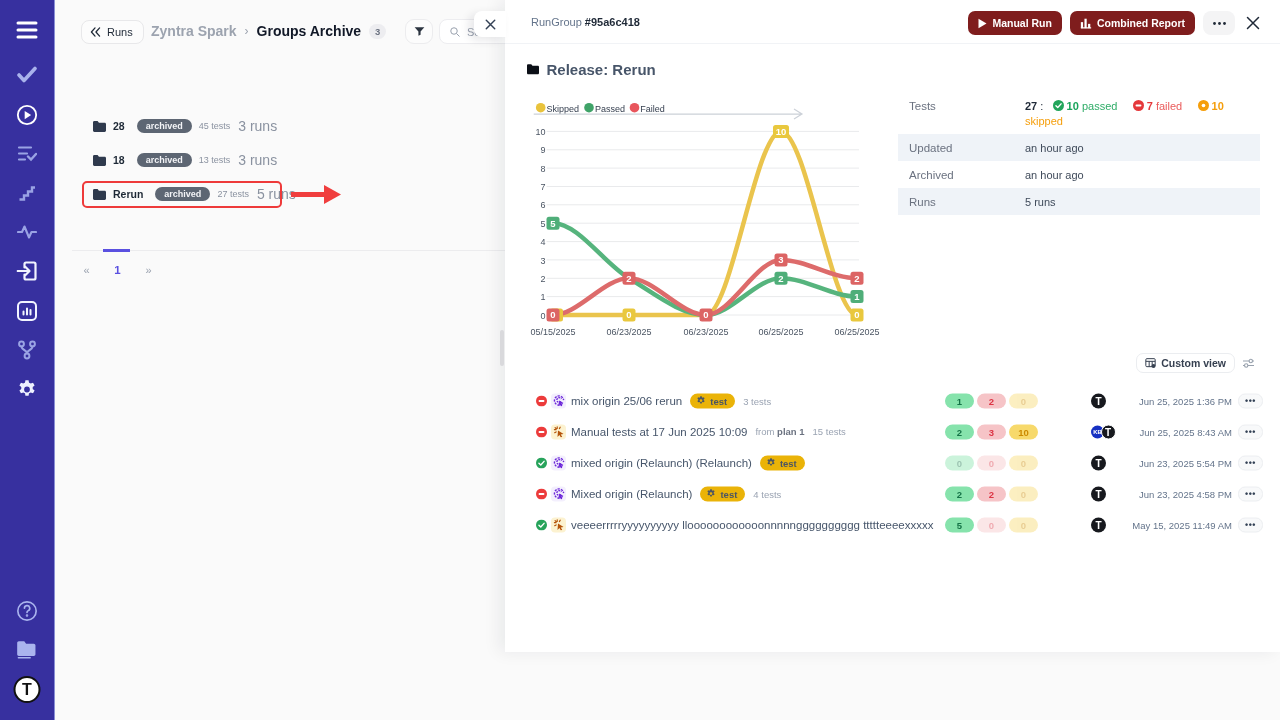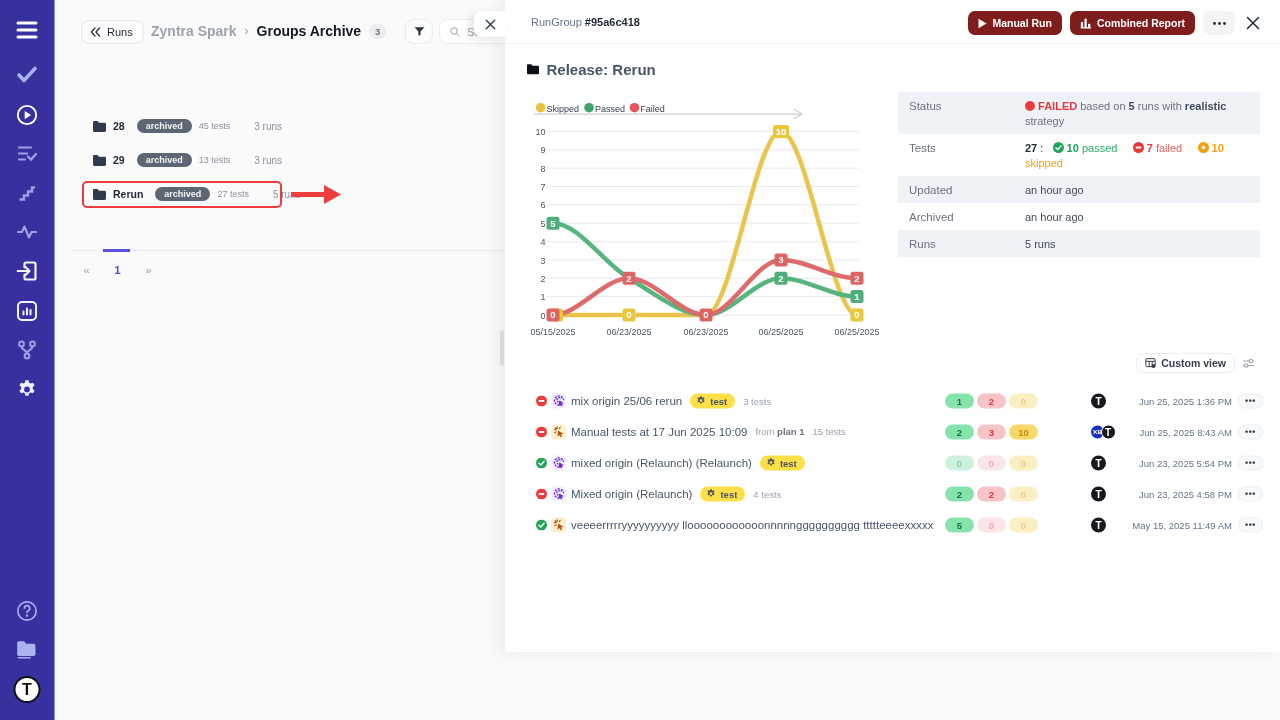--- a/index.html
+++ b/index.html
@@ -17,21 +17,21 @@
 .crumb .cur { color:#111827; font-weight:700; font-size:14px; }
 .crumb .cnt { background:#ededf0; color:#6b7280; border-radius:99px; font-size:9.5px; padding:2px 6px; font-weight:600;}
 .btn-filter { position:absolute; left:350px; top:19px; width:28px; height:25px; background:#fcfcfc; border:1px solid #ececee; border-radius:9px; display:flex; align-items:center; justify-content:center; }
 .searchbox { position:absolute; left:384px; top:19px; width:112px; height:25px; background:#fff; border:1px solid #ededf0; border-radius:8px; display:flex; align-items:center; padding-left:9px; gap:6px; color:#9aa2af; font-size:11px; }
 
 .grouplist { position:absolute; left:0; top:109px; width:450px; }
 .grow { position:relative; height:34px; display:flex; align-items:center; padding-left:38px; }
 .grow + .grow { margin-top:0; }
 .gname { font-size:10.5px; font-weight:700; color:#1e2936; margin-left:7px; }
 .gpill { background:#5d6673; color:#f3f4f7; font-size:9px; font-weight:600; border-radius:99px; padding:2px 9px 2.5px; margin-left:12px; }
-.gmeta { color:#8a92a0; font-size:9px; margin-left:7px; } .gmeta2 { color:#8a92a0; font-size:10px; margin-left:24px; }
+.gmeta { color:#8a92a0; font-size:9px; margin-left:7px; } .gmeta2 { color:#8a92a0; font-size:14px; margin-left:8px; }
 .hl-box { position:absolute; left:26.5px; top:3.5px; width:200px; height:27px; border:2.5px solid #ee3a3a; border-radius:5px; }
 
 .pager-line { position:absolute; left:17px; top:250px; width:433px; border-top:1px solid #ececee; }
 .pgind { position:absolute; left:48px; top:249px; width:27px; height:2.5px; background:#5a50e0; }
 .pager { position:absolute; left:0; top:257px; display:flex; }
 .pgitem { width:31px; height:26px; display:flex; align-items:center; justify-content:center; color:#9aa2af; font-size:11px; }
 .pgitem.cur { color:#5a50e0; font-weight:700; font-size:11.5px; }
 .scrollbar { position:fixed; left:500px; top:330px; width:4px; height:36px; background:#d9d9dc; border-radius:2px; z-index:80;}
 
 .drawer { position:fixed; left:505px; top:0; width:775px; height:652px; background:#fff; box-shadow:-6px 0 16px rgba(15,23,42,.07); z-index:60; }
@@ -54,21 +54,21 @@
 
 .cvrow { position:absolute; left:0; top:353px; width:100%; height:22px; }
 .btn-cv { position:absolute; right:45px; top:0; height:20px; background:#fff; border:1px solid #ebedf0; border-radius:7px; display:flex; align-items:center; padding:0 8px; gap:5px; font-size:10.5px; font-weight:600; color:#374151; }
 .sliders { position:absolute; right:26px; top:5px; }
 
 .runtable { position:absolute; left:0; top:385px; width:100%; }
 .rrow { position:relative; height:31px; display:flex; align-items:center; }
 .rstat { position:absolute; left:31px; top:50%; transform:translateY(-50%); }
 .rorig { position:absolute; left:46px; top:50%; transform:translateY(-50%); width:15px; height:15px; border-radius:4px; display:flex; align-items:center; justify-content:center; }
 .rname { position:absolute; left:66px; top:50%; transform:translateY(-50%); font-size:11.5px; color:#47566b; white-space:nowrap; display:flex; align-items:center; gap:8px;}
-.tpill { background:#fde047; border-radius:99px; height:15px; display:inline-flex; align-items:center; padding:0 8px 0 6px; gap:4px; font-size:9.5px; font-weight:600; color:#4b5563; }
+.tpill { background:#eab308; border-radius:99px; height:15px; display:inline-flex; align-items:center; padding:0 8px 0 6px; gap:4px; font-size:9.5px; font-weight:600; color:#4b5563; }
 .tcount { color:#9aa3b2; font-size:9.5px; }
 .rfrom { color:#9aa3b2; font-size:9.5px; }
 .rfrom b { color:#6b7280; }
 .badges { position:absolute; left:440px; top:50%; transform:translateY(-50%); display:flex; gap:3px; }
 .bdg { width:29px; height:15px; border-radius:99px; font-size:9.5px; font-weight:700; display:flex; align-items:center; justify-content:center; }
 .bdg.g { background:#86e3ac; color:#157347; }
 .bdg.r { background:#f6c4c7; color:#dc3545; }
 .bdg.y { background:#f7d96b; color:#cc8a00; }
 .bdg.dim { opacity:.42; }
 .ravat { position:absolute; left:586px; top:50%; transform:translateY(-50%); }
@@ -110,21 +110,21 @@
         </svg>
       <span class="gname">28</span>
         <span class="gpill">archived</span>
         <span class="gmeta">45 tests</span>
         <span class="gmeta2">3 runs</span>
     </div>
     <div class="grow" style="top:0">
       <svg width="13" height="11" viewBox="0 0 24 20" fill="#2f3a4d">
           <path d="M0 2.5C0 1.1 1.1 0 2.5 0h6l2.5 3h10.5c1.4 0 2.5 1.1 2.5 2.5v12c0 1.4-1.1 2.5-2.5 2.5h-19C1.1 20 0 18.9 0 17.5v-15z"></path>
         </svg>
-      <span class="gname">29</span>
+      <span class="gname">18</span>
         <span class="gpill">archived</span>
         <span class="gmeta">13 tests</span>
         <span class="gmeta2">3 runs</span>
     </div>
     <div class="grow" style="top:0">
       <div class="hl-box"></div>
       <svg width="13" height="11" viewBox="0 0 24 20" fill="#2f3a4d">
           <path d="M0 2.5C0 1.1 1.1 0 2.5 0h6l2.5 3h10.5c1.4 0 2.5 1.1 2.5 2.5v12c0 1.4-1.1 2.5-2.5 2.5h-19C1.1 20 0 18.9 0 17.5v-15z"></path>
         </svg>
       <span class="gname">Rerun</span>
@@ -322,26 +322,20 @@
       <rect x="345.5" y="176.8" width="13" height="13" rx="2.5" fill="#dc6464"></rect>
         <text x="352" y="186.6">2</text>
       <rect x="345.5" y="195.1" width="13" height="13" rx="2.5" fill="#4fae79"></rect>
         <text x="352" y="204.9">1</text>
       <rect x="345.5" y="213.5" width="13" height="13" rx="2.5" fill="#e9c83e"></rect>
         <text x="352" y="223.3">0</text>
     </g>
   </svg>
 
   <div class="stable">
-    <div class="srow odd">
-        <div class="slabel">Status</div>
-        <div class="sval"><svg width="10" height="10" viewBox="0 0 10 10" style="vertical-align:-0.5px;">
-            <circle cx="5" cy="5" r="5" fill="#ee3b3b"></circle>
-          </svg> <b style="color:#e5383b;">FAILED</b> <span style="color:#6b7280;">based on</span> <b style="color:#414b5a;">5</b> <span style="color:#6b7280;">runs with</span> <b style="color:#414b5a;">realistic</b> <span style="color:#6b7280;">strategy</span></div>
-      </div>
     <div class="srow">
         <div class="slabel">Tests</div>
         <div class="sval"><b style="color:#1f2937;">27</b> <span style="color:#1f2937;">:</span>&nbsp;&nbsp; <svg width="11" height="11" viewBox="0 0 12 12" style="vertical-align:-1px;">
             <circle cx="6" cy="6" r="6" fill="#22a55b"></circle>
             <path d="M3.2 6.2 L5.2 8.2 L8.8 4.2" stroke="#fff" stroke-width="1.5" fill="none" stroke-linecap="round" stroke-linejoin="round"></path>
           </svg> <b style="color:#19a45b;">10</b> <span style="color:#2eac67;">passed</span>&nbsp;&nbsp;&nbsp;&nbsp; <svg width="11" height="11" viewBox="0 0 12 12" style="vertical-align:-1px;">
             <circle cx="6" cy="6" r="6" fill="#e5383b"></circle>
             <rect x="2.8" y="5" width="6.4" height="2" rx="1" fill="#fff"></rect>
           </svg> <b style="color:#e5383b;">7</b> <span style="color:#ea5b5b;">failed</span>&nbsp;&nbsp;&nbsp;&nbsp; <svg width="11" height="11" viewBox="0 0 12 12" style="vertical-align:-1px;">
             <circle cx="6" cy="6" r="6" fill="#f59e0b"></circle>

